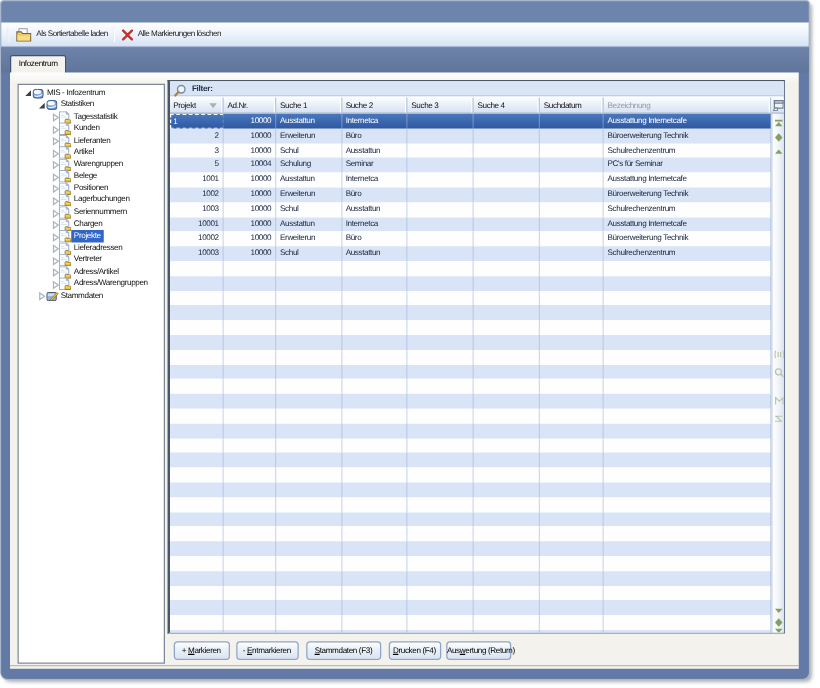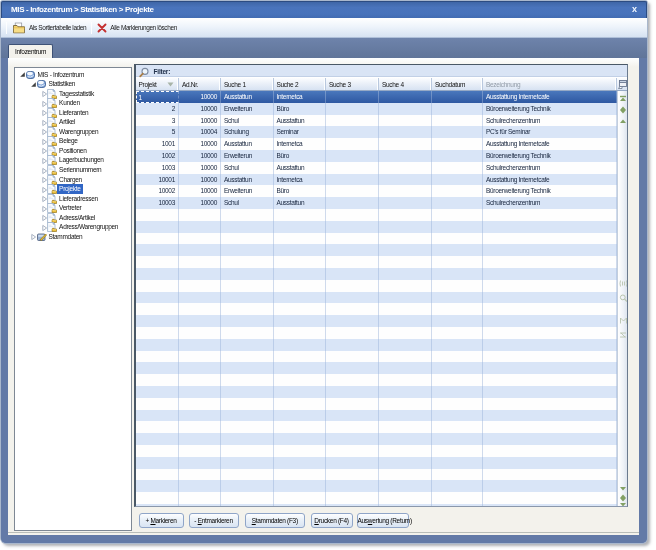--- a/index.html
+++ b/index.html
@@ -86,24 +86,20 @@
   .abtn { position:absolute; height:14.5px; background:linear-gradient(#fdfeff,#e9f0f8 45%,#d9e4f2);
     border:1px solid #8fa5c8; border-radius:3px; font-size:6.5px; letter-spacing:-0.3px; color:#000;
     text-align:center; line-height:13px; padding:0; white-space:nowrap;
     font-family:"Liberation Sans", sans-serif; }
   .hairline { position:absolute; left:0px; top:474px; width:631px; height:1px; background:#b9bdb9; }
 </style>
 </head>
 <body>
 
 <div class="window">
-  <div class="titlebar">
-    <span class="title">MIS - Infozentrum &gt; Statistiken &gt; Projekte</span>
-    <span class="close">x</span>
-  </div>
   <div class="toolbar">
     <div class="tb-sep" style="margin-left:5px"></div>
     <button class="tb-btn">
       <span>
         <svg width="14" height="12" viewBox="0 0 14 12">
           <rect x="3.2" y="1" width="6.5" height="6" fill="#fdfdfc" stroke="#8a8f99" stroke-width="0.7"></rect>
           <path d="M1.5 3.5 L5 3.5 L6 4.8 L12.5 4.8 L12.5 10.8 L1.5 10.8 Z" fill="#f3d370" stroke="#77643a" stroke-width="0.9"></path>
           <path d="M1.5 6 L12.5 6" stroke="#e4bb4e" stroke-width="1"></path>
           <rect x="1.9" y="6.4" width="10.2" height="4" fill="#f7dd86"></rect>
         </svg>

